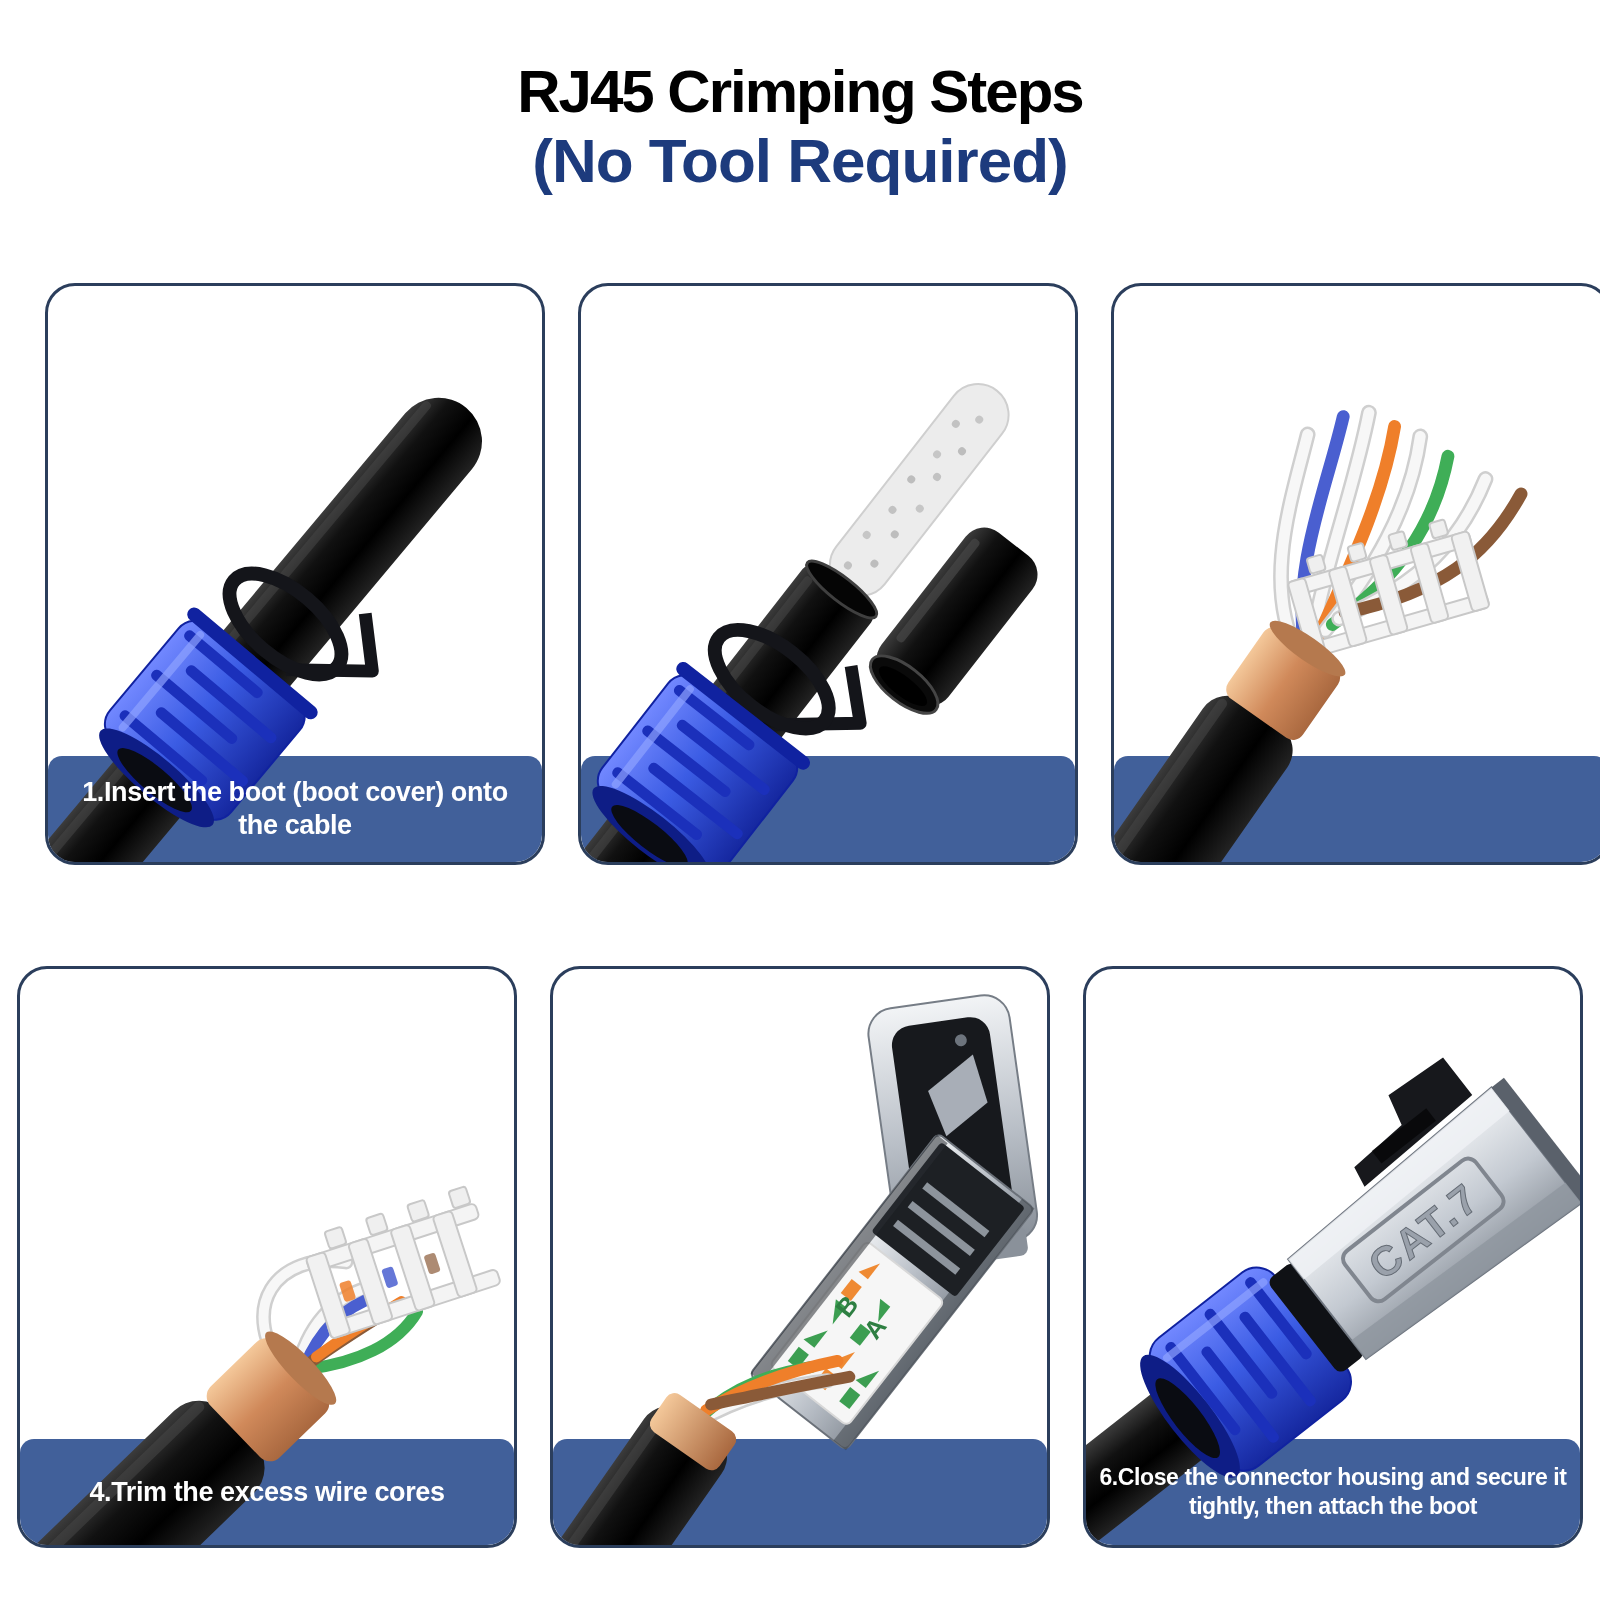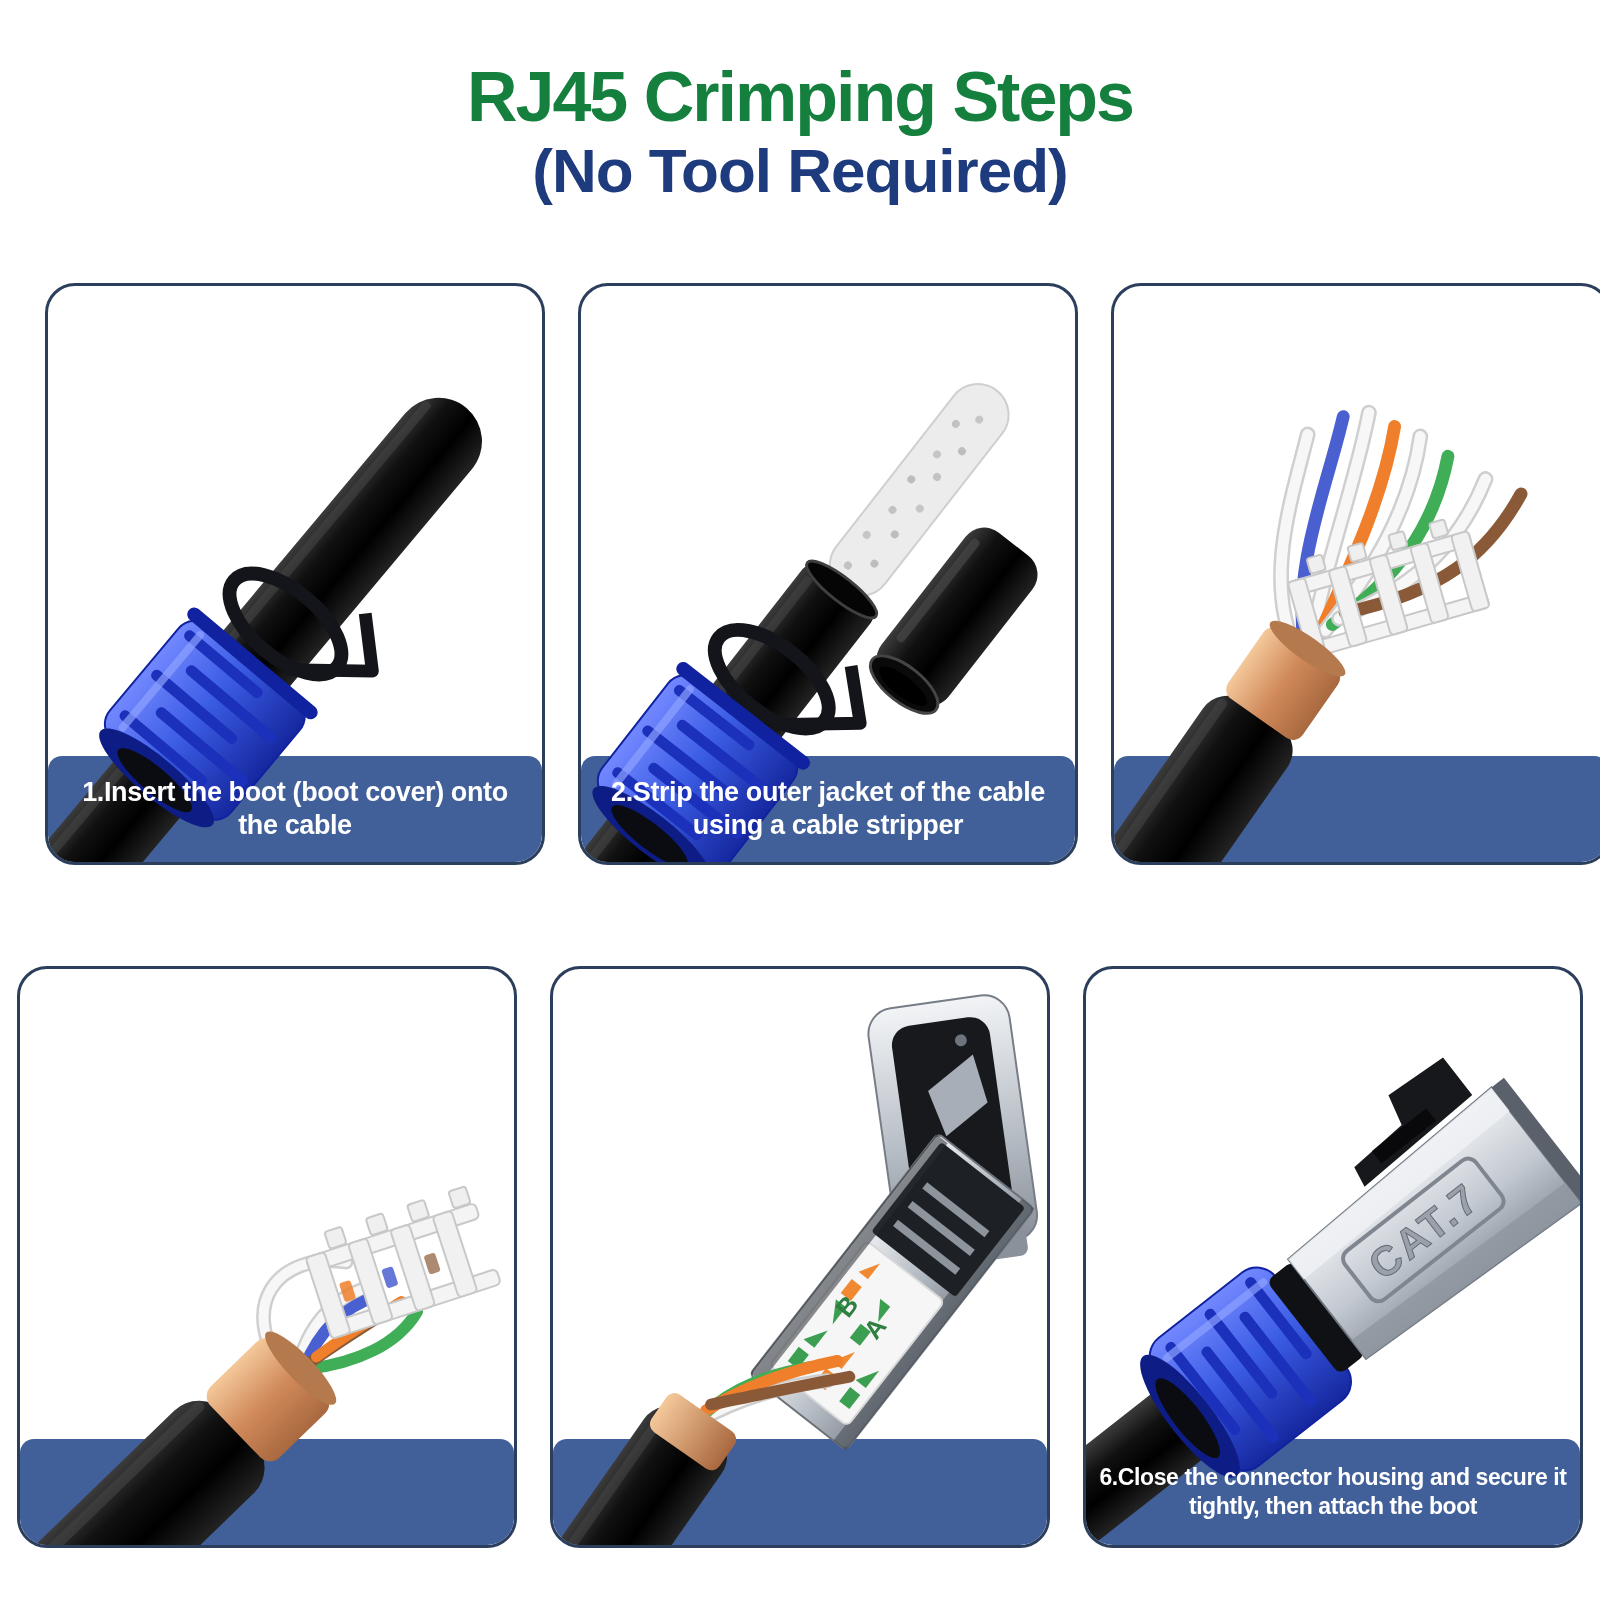--- a/index.html
+++ b/index.html
@@ -2,21 +2,21 @@
 <html><head>
 <meta charset="utf-8">
 <style>
   html,body { margin:0; padding:0; background:#ffffff; }
   .page {
     position:relative; width:1600px; height:1600px; background:#ffffff;
     font-family:"Liberation Sans", sans-serif; overflow:hidden;
   }
   .header { text-align:center; padding-top:62px; }
   .title {
-    font-size:70px; font-weight:bold; color:#15803d;
+    font-size:60px; font-weight:bold; color:#000000;
     letter-spacing:-2px; line-height:1.0;
   }
   .subtitle {
     font-size:62px; font-weight:bold; color:#1d3b7d;
     letter-spacing:-1px; line-height:1.0; margin-top:8px;
   }
   .grid-row { position:absolute; left:17px; width:1566px; display:flex; gap:33px; }
   .row-1 { top:283px;margin-left:28px; }
   .row-2 { top:966px; }
   .panel {
@@ -149,23 +149,20 @@
           <ellipse cx="-258" cy="0" rx="20" ry="74" fill="#0e1d86"></ellipse>
           <ellipse cx="-261" cy="0" rx="13" ry="48" fill="#0a0c12"></ellipse>
         </g>
         <g transform="translate(380,335) rotate(-52)">
           <rect x="-92" y="-43" width="186" height="86" rx="24" fill="url(#p2c)"></rect>
           <rect x="-55" y="-36" width="130" height="9" rx="4" fill="#474747" opacity="0.7"></rect>
           <ellipse cx="-86" cy="0" rx="18" ry="41" fill="#0a0a0a" stroke="#454545" stroke-width="3"></ellipse>
           <ellipse cx="-88" cy="0" rx="10" ry="30" fill="#000000"></ellipse>
         </g>
       </svg>
-      <div class="caption">
-        <span>2.Strip the outer jacket of the cable using a cable stripper</span>
-      </div>
     </div>
 
     <div class="panel panel-3">
       <div class="bar"></div>
       <svg class="art" viewBox="0 0 500 582" preserveAspectRatio="none">
         <defs>
           <linearGradient id="p3c" x1="0" y1="0" x2="0" y2="1">
             <stop offset="0" stop-color="#3c3c3c"></stop>
               <stop offset="0.3" stop-color="#111111"></stop>
             <stop offset="0.62" stop-color="#000000"></stop>
@@ -261,20 +258,23 @@
         </g>
         <g transform="translate(215,470) rotate(-44)">
           <rect x="-500" y="-58" width="510" height="116" rx="36" fill="url(#p4c)"></rect>
           <rect x="-480" y="-49" width="480" height="11" rx="5" fill="#4a4a4a" opacity="0.5"></rect>
           <g>
             <rect x="4" y="-50" width="92" height="100" rx="14" fill="url(#p4f)"></rect>
             <ellipse cx="96" cy="0" rx="13" ry="50" fill="#b5794e"></ellipse>
           </g>
         </g>
       </svg>
+      <div class="caption">
+        <span>4.Trim the excess wire cores</span>
+      </div>
     </div>
 
     <div class="panel panel-5">
       <div class="bar"></div>
       <svg class="art" viewBox="0 0 500 582" preserveAspectRatio="none">
         <defs>
           <linearGradient id="p5c" x1="0" y1="0" x2="0" y2="1">
             <stop offset="0" stop-color="#3c3c3c"></stop>
               <stop offset="0.3" stop-color="#111111"></stop>
             <stop offset="0.62" stop-color="#000000"></stop>

